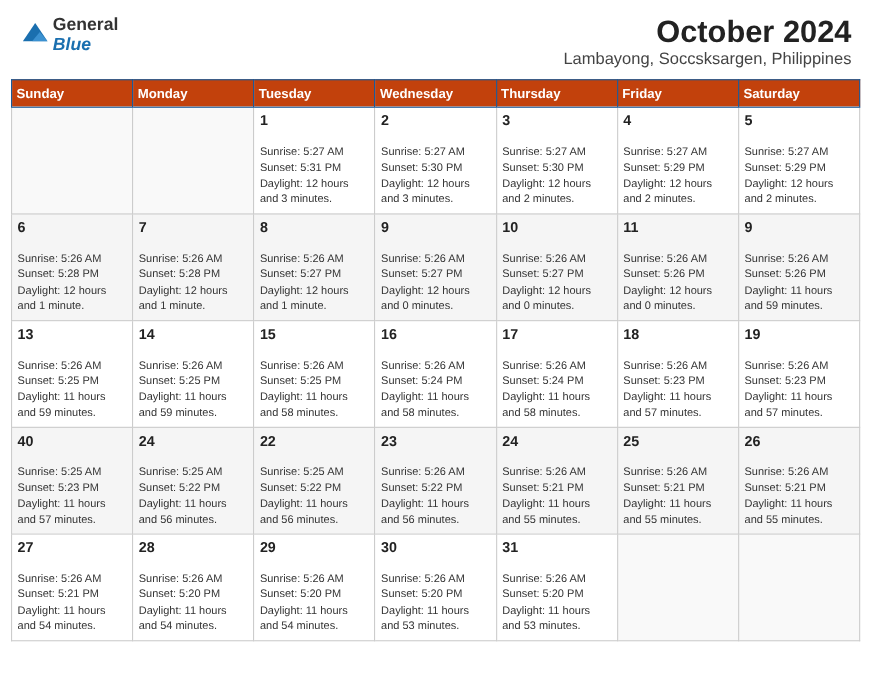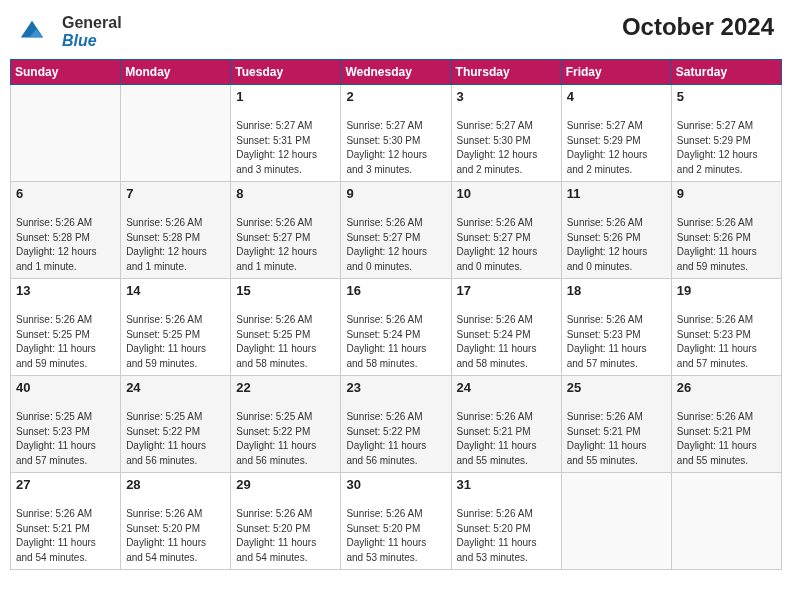--- a/index.html
+++ b/index.html
@@ -13,53 +13,53 @@
     .header {
       display: flex;
       justify-content: space-between;
       align-items: flex-start;
       margin-bottom: 6px;
       padding: 4px 8px;
     }
     .logo {
       display: flex;
       align-items: center;
-      gap: 16px;
+      gap: 2px;
     }
     .logo-text {
       font-size: 16px;
       font-weight: bold;
       line-height: 1.1;
     }
     .logo-text .general { color: #333; }
     .logo-text .blue { color: #1a6faf; font-style: italic; }
     .logo-icon {
       width: 28px;
       height: 28px;
     }
     .title-block {
       text-align: right;
     }
     .month-title {
-      font-size: 24px;
+      font-size: 28px;
       font-weight: bold;
       color: #222;
       line-height: 1.1;
     }
     .location-title {
       font-size: 15px;
       color: #444;
     }
     table {
       width: 100%;
       border-collapse: collapse;
       table-layout: fixed;
     }
     thead tr th {
-      background-color: #be185d;
+      background-color: #c2410c;
       color: #fff;
       font-size: 12px;
       font-weight: bold;
       padding: 5px 4px;
       text-align: left;
       border: 1px solid #1a5a9a;
     }
     tbody tr td {
       border: 1px solid #ccc;
       vertical-align: top;
@@ -98,20 +98,21 @@
       <polygon points="20,4 36,28 4,28" fill="#1a6faf"></polygon>
       <polygon points="26,16 36,28 16,28" fill="#4a9fdf" opacity="0.7"></polygon>
     </svg>
     <div class="logo-text">
       <span class="general">General</span><br>
       <span class="blue">Blue</span>
     </div>
   </div>
   <div class="title-block">
     <div class="month-title">October 2024</div>
+    <div class="location-title">Lambayong, Soccsksargen, Philippines</div>
   </div>
 </div>
 
 <table>
   <thead>
     <tr>
     <th>Sunday</th>
         <th>Monday</th>
         <th>Tuesday</th>
         <th>Wednesday</th>

